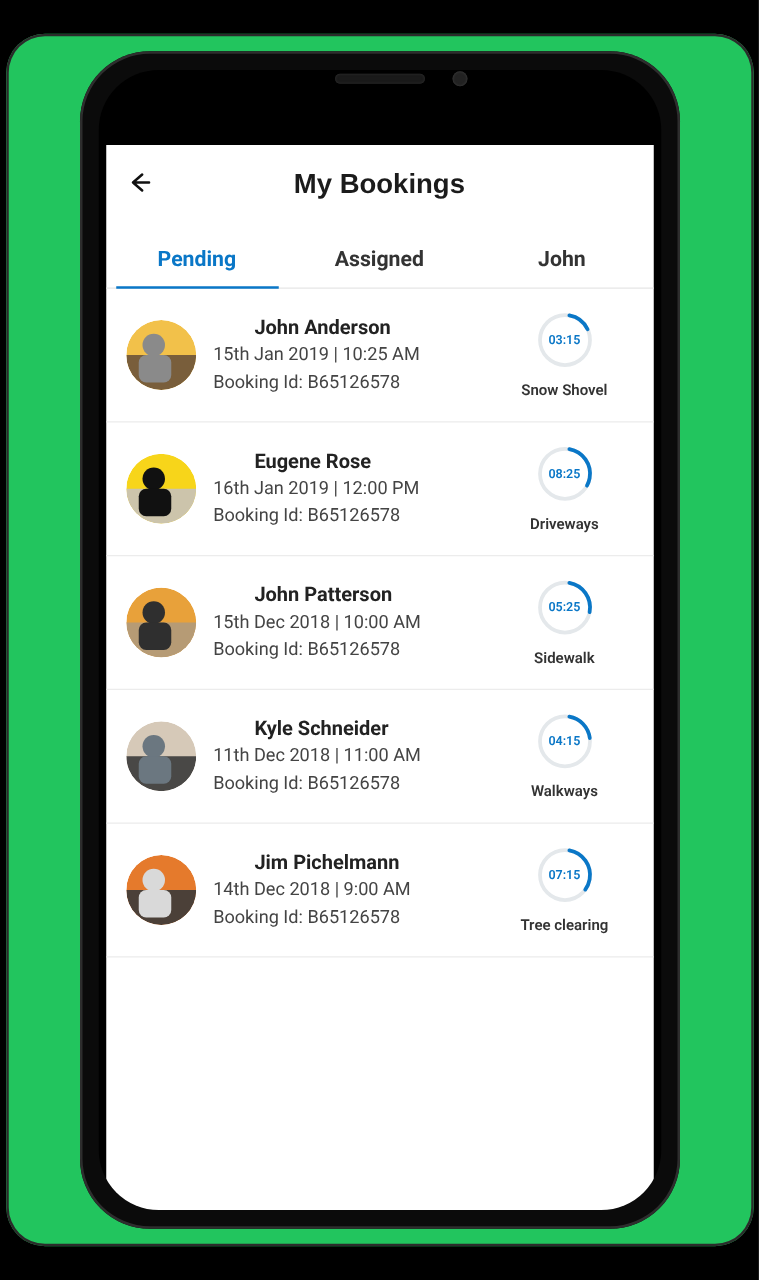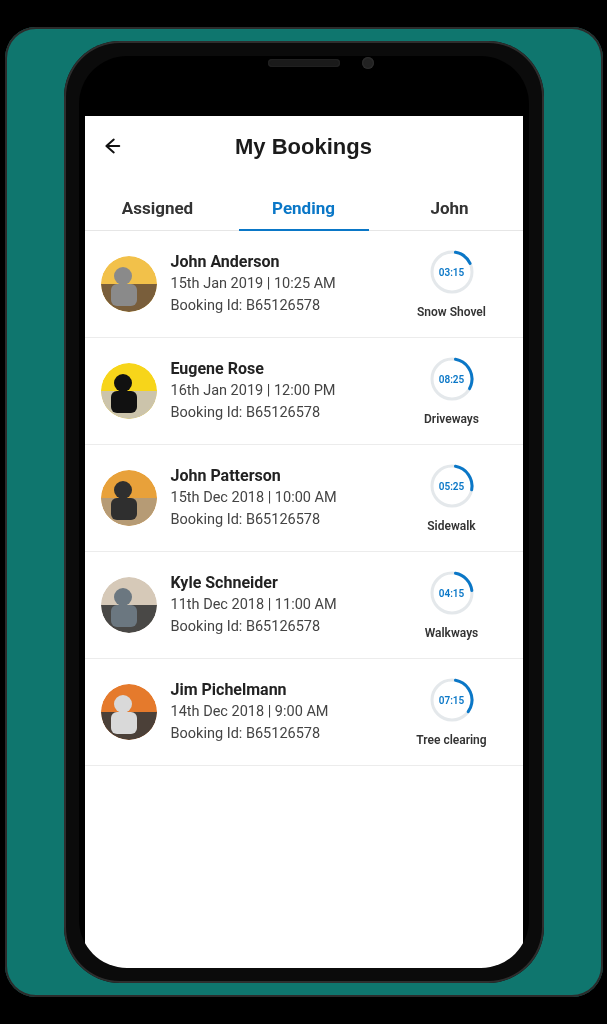--- a/index.html
+++ b/index.html
@@ -4,21 +4,21 @@
 <style>
   * { box-sizing: border-box; margin: 0; padding: 0; }
   html, body { width: 607px; height: 1024px; background: #000; font-family: -apple-system, BlinkMacSystemFont, "Segoe UI", Roboto, Arial, sans-serif; }
   .stage {
     width: 607px; height: 1024px;
     display: flex; align-items: center; justify-content: center;
     background: #000;
   }
   .phone-outer {
     width: 598px; height: 970px;
-    background: #0f766e;
+    background: #22c55e;
     border-radius: 31px;
     position: relative;
     box-shadow: inset 0 0 0 2px #2b2b2b, 0 6px 24px rgba(0,0,0,0.6);
     display: flex; align-items: center; justify-content: center;
   }
   .phone-rim {
     width: 480px; height: 942px;
     background: #0b0b0b;
     border-radius: 56px;
     display: flex; align-items: center; justify-content: center;
@@ -122,20 +122,21 @@
     display: flex; align-items: center; justify-content: center;
   }
   .avatar svg { width: 100%; height: 100%; }
   .details {
     flex: 1;
     padding-left: 14px;
   }
   .name {
     font-size: 16px; font-weight: 700; color: #222;
     margin-bottom: 2px;
+    margin-left: 33px;
   }
   .meta {
     font-size: 14.5px; color: #444; line-height: 1.5;
   }
   .right {
     width: 110px;
     text-align: center;
     flex-shrink: 0;
     display: flex; flex-direction: column; align-items: center;
   }
@@ -171,22 +172,22 @@
               <span>
                 <svg viewBox="0 0 24 24">
                     <path d="M15 5 L7 12 L15 19 M7 12 H21"></path>
                   </svg>
               </span>
             </div>
             <div class="header-title">My Bookings</div>
           </div>
 
           <div class="tabs">
+            <div class="tab active"><span>Pending</span></div>
             <div class="tab"><span>Assigned</span></div>
-            <div class="tab active"><span>Pending</span></div>
             <div class="tab"><span>John</span></div>
           </div>
 
           <div class="list" id="list">
               <div class="row">
                 <div class="avatar">
                   <svg viewBox="0 0 56 56">
     <defs>
                       <clipPath id="clip0">
                         <circle cx="28" cy="28" r="28"></circle>

